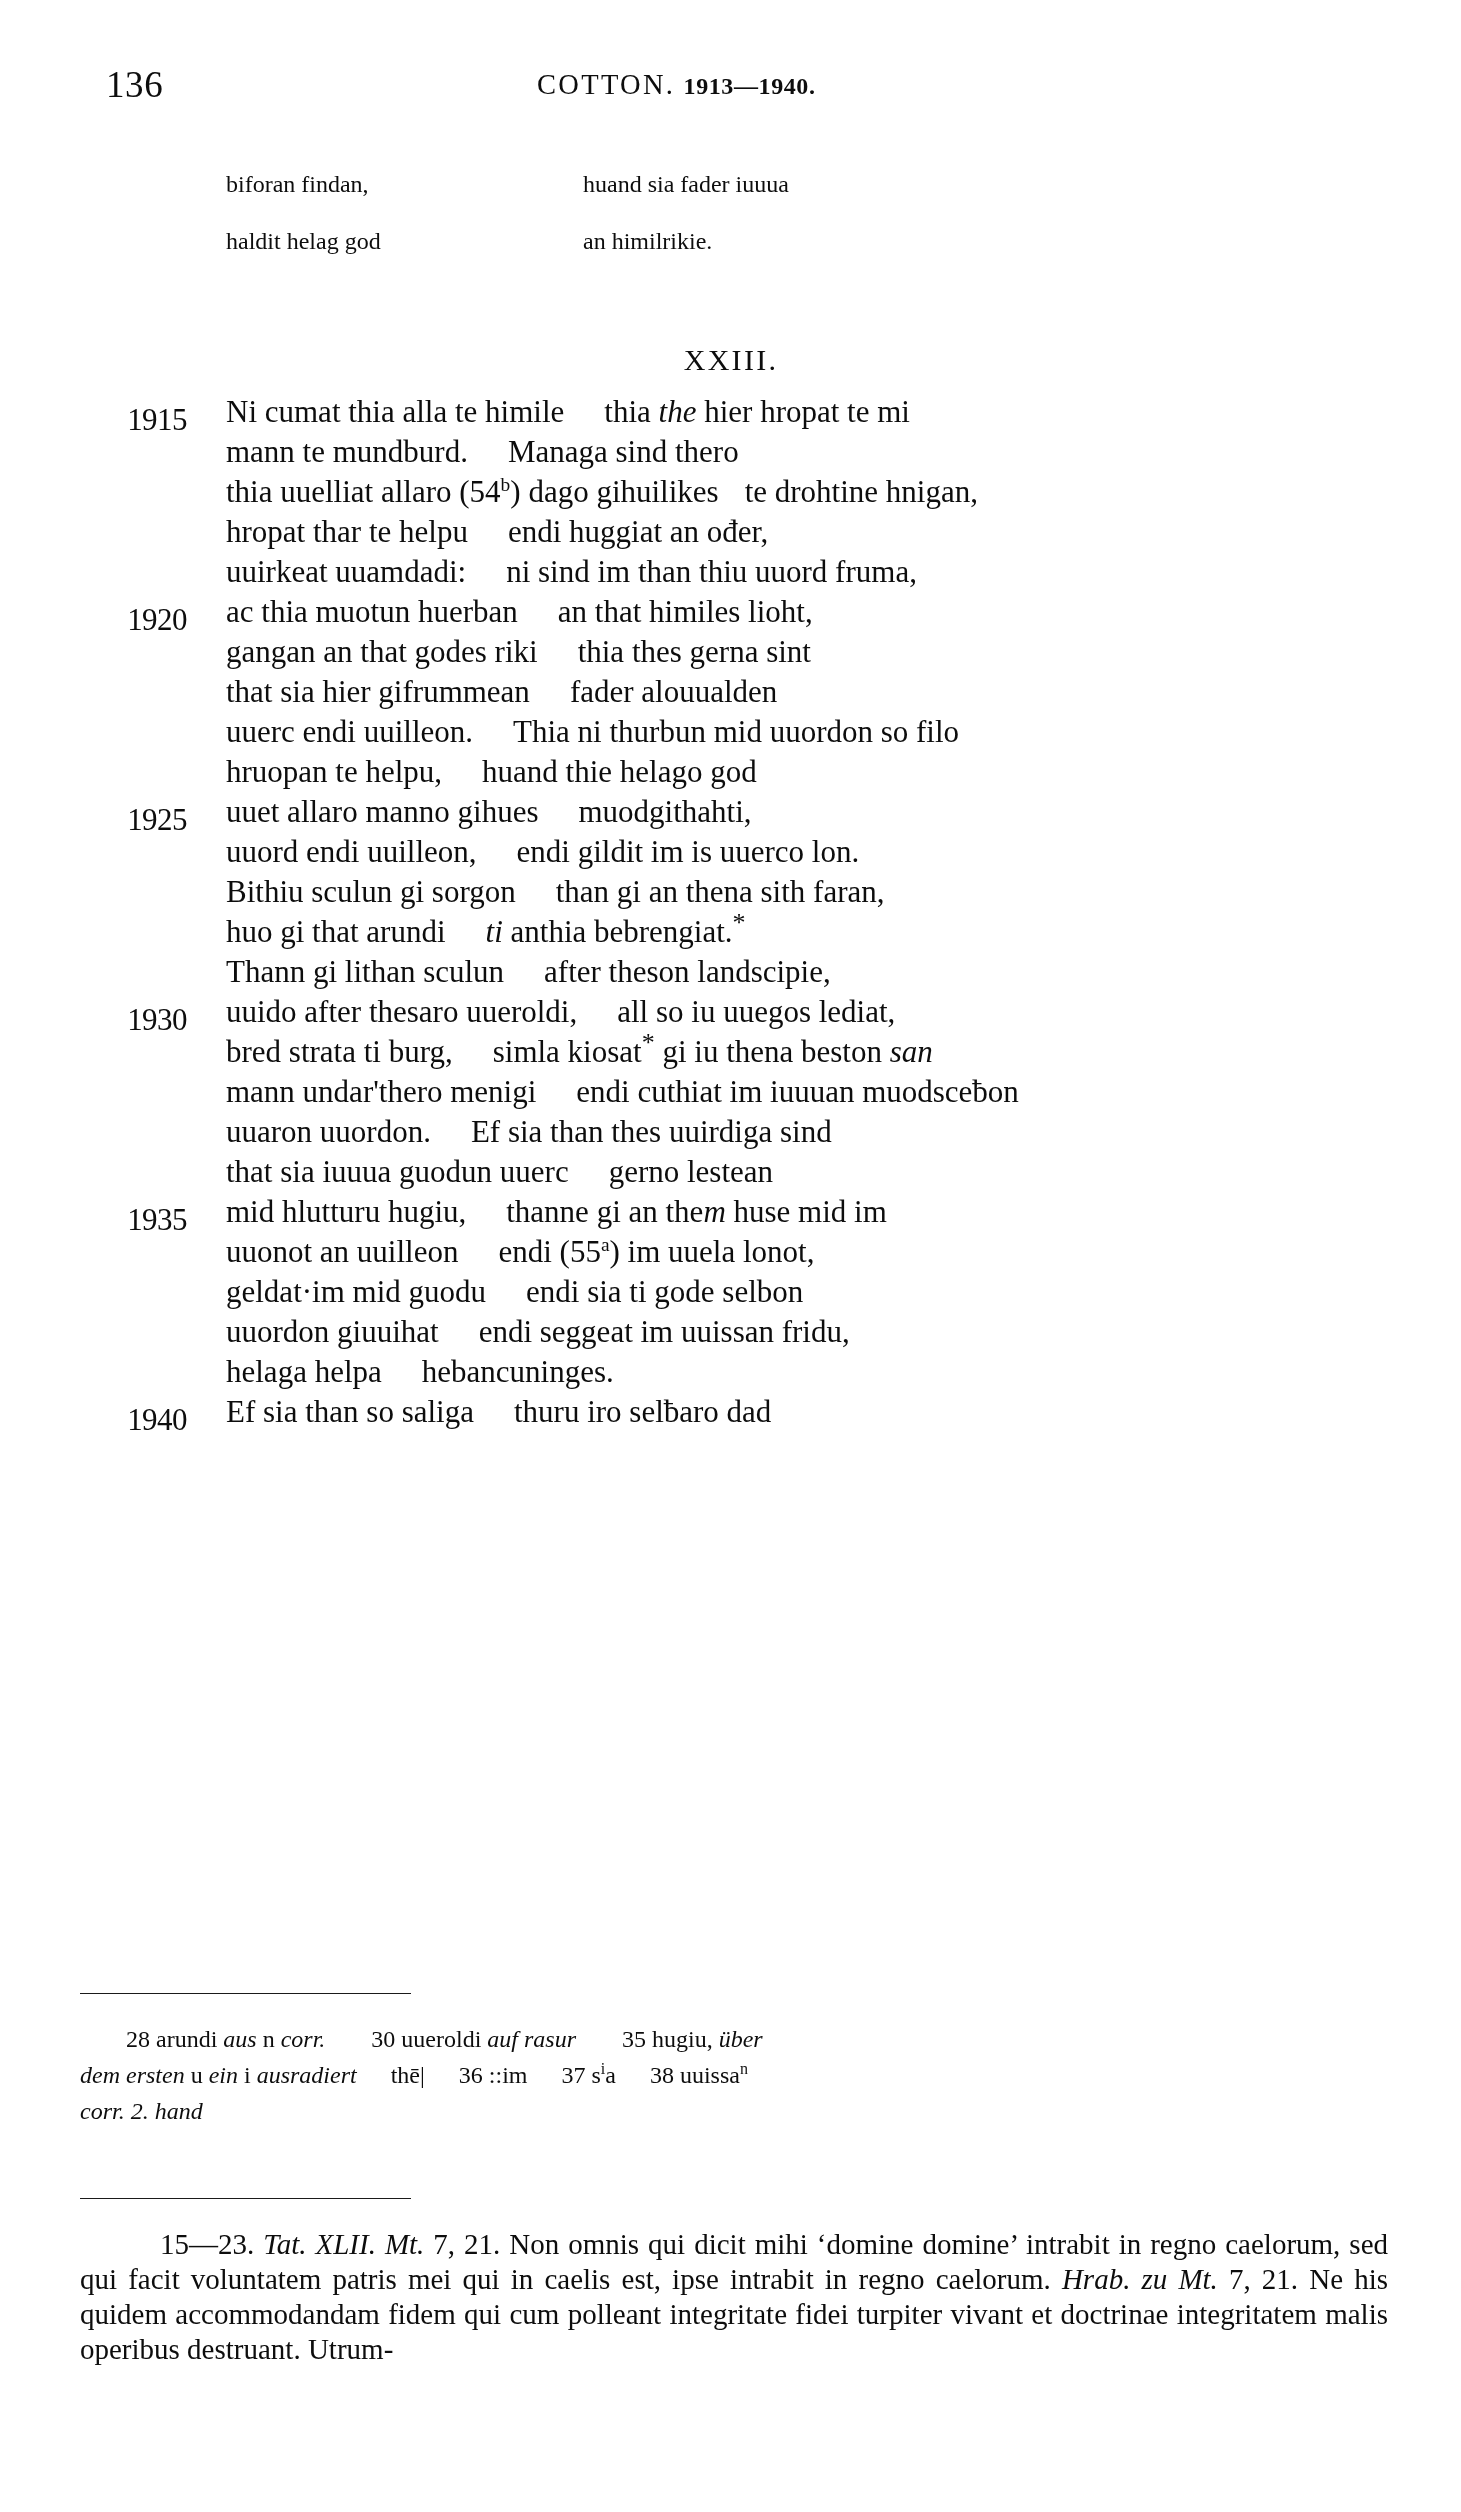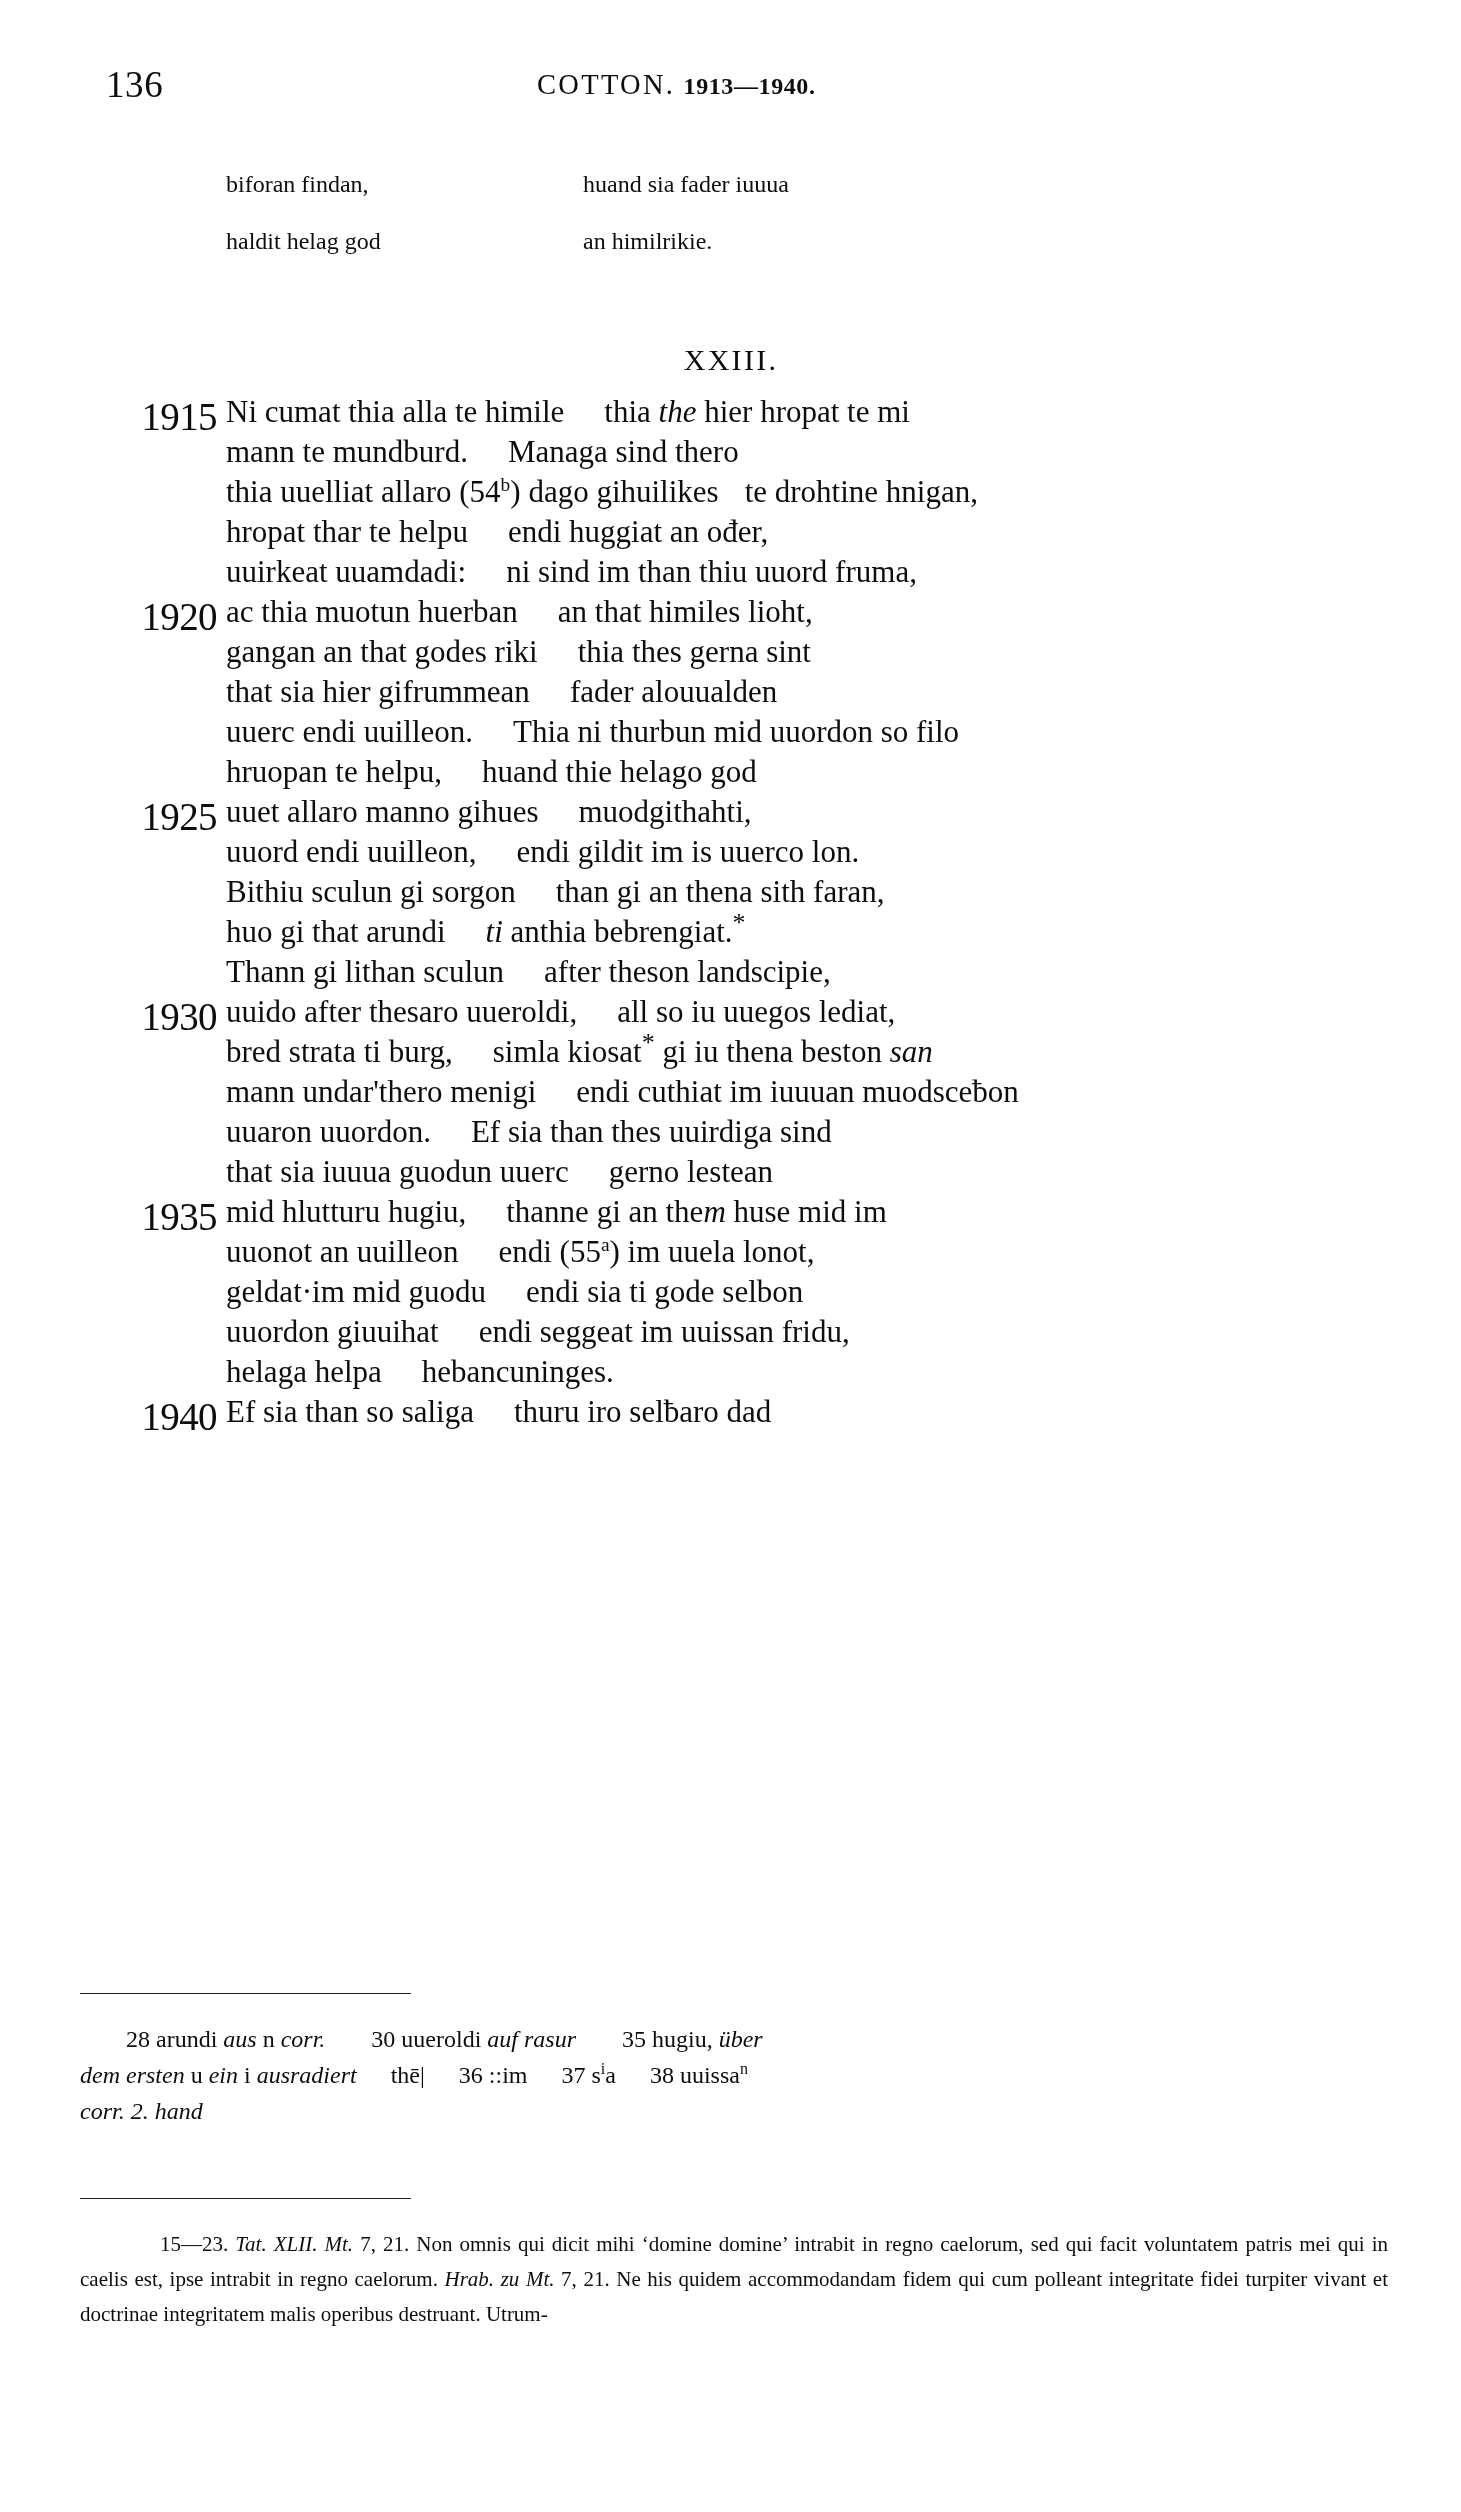--- a/index.html
+++ b/index.html
@@ -58,24 +58,24 @@
   .verse-block{
     position:absolute;top:394px;left:0;right:0;
   }
   .verse-line{
     position:relative;
     height:40px;
     font-size:31px;
     white-space:nowrap;
   }
   .verse-line .lnum{
-    position:absolute;left:97px;top:0;
+    position:absolute;left:97px;top:8px;
     width:120px;
-    text-align:right;
-    font-size:39px;
+    text-align:center;
+    font-size:31px;
     letter-spacing:-0.6px;
   }
   .verse-line .vtext{
     position:absolute;left:226px;top:0;
   }
   .verse-line .gap{display:inline-block;width:26px;}
   .verse-line .gap-wide{display:inline-block;width:40px;}
   em{}
   .sup{font-size:19.4px;vertical-align:super;line-height:0;}
   .ast{font-size:26px;vertical-align:super;line-height:0;}
@@ -98,21 +98,21 @@
   }
   .apparatus .ln{display:block;white-space:nowrap;}
   .apparatus .sp-l{display:inline-block;width:34px;}
   .apparatus .sp-xl{display:inline-block;width:46px;}
   .apparatus .supn{font-size:16px;vertical-align:super;line-height:0;}
   .apparatus .pipe{font-weight:400;}
 
   
   .commentary{
     position:absolute;top:2227px;left:80px;right:74px;
-    font-size:21px;
+    font-size:29px;
     line-height:35px;
     text-align:justify;
   }
   .commentary .first-indent{display:inline-block;width:80px;}
 </style>
 </head>
 <body>
 
 <div class="page">
 

